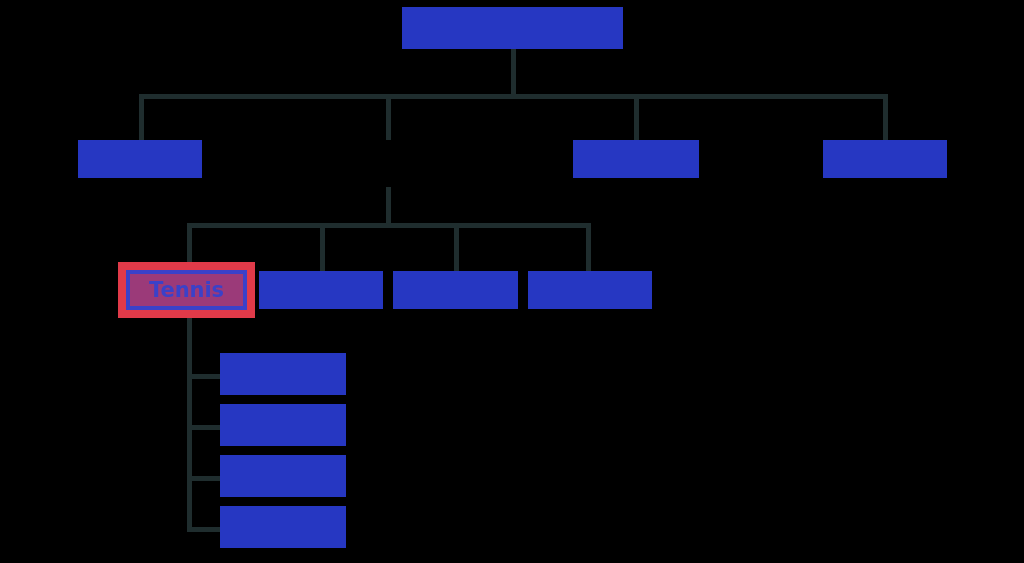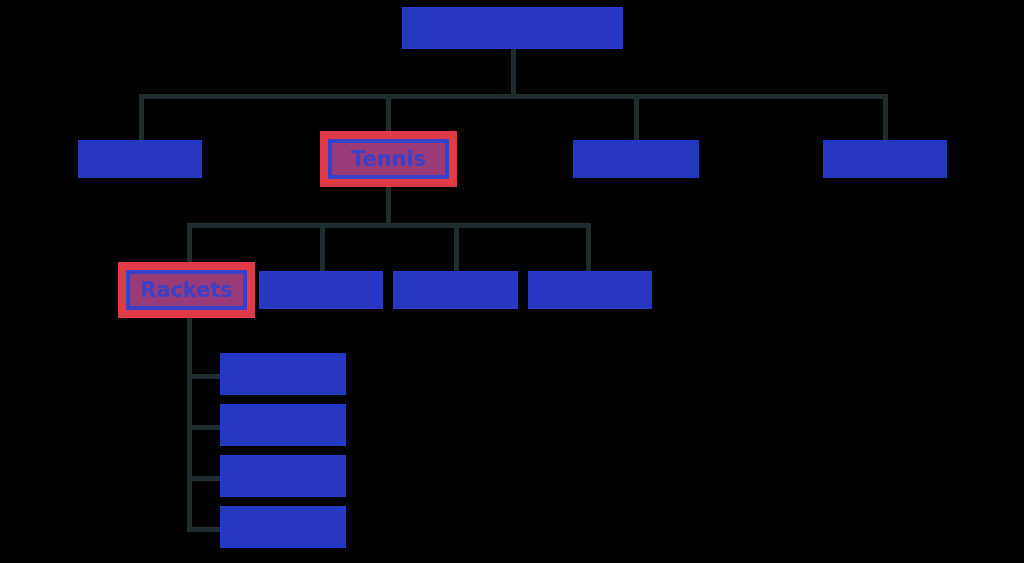--- a/index.html
+++ b/index.html
@@ -70,44 +70,39 @@
   <div class="line line-h" style="left:139px; top:94px; width:748px;"></div>
 
   <div class="line line-v" style="left:139px; top:94px; height:46px;"></div>
   <div class="line line-v" style="left:386px; top:94px; height:46px;"></div>
   <div class="line line-v" style="left:634px; top:94px; height:46px;"></div>
   <div class="line line-v" style="left:883px; top:94px; height:46px;"></div>
 
   <div class="node" style="left:78px; top:140px; width:124px; height:38px;"></div>
   <span class="node-label" style="position:absolute; left:78px; top:150px; width:124px; text-align:center;"></span>
 
-  <div class="node-hl" style="left:320px; top:131px; width:137px; height:56px;">
-    <div class="node-hl-inner">
-      <span class="node-label">Tennis</span>
-    </div>
-  </div>
 
   <div class="node" style="left:573px; top:140px; width:126px; height:38px;"></div>
   <span class="node-label" style="position:absolute; left:573px; top:150px; width:126px; text-align:center;"></span>
 
   <div class="node" style="left:823px; top:140px; width:124px; height:38px;"></div>
   <span class="node-label" style="position:absolute; left:823px; top:150px; width:124px; text-align:center;"></span>
 
   <div class="line line-v" style="left:386px; top:187px; height:36px;"></div>
 
   <div class="line line-h" style="left:187px; top:223px; width:404px;"></div>
 
   <div class="line line-v" style="left:187px; top:223px; height:48px;"></div>
   <div class="line line-v" style="left:320px; top:223px; height:48px;"></div>
   <div class="line line-v" style="left:454px; top:223px; height:48px;"></div>
   <div class="line line-v" style="left:586px; top:223px; height:48px;"></div>
 
   <div class="node-hl" style="left:118px; top:262px; width:137px; height:56px;">
     <div class="node-hl-inner">
-      <span class="node-label">Rackets</span>
+      <span class="node-label">Tennis</span>
     </div>
   </div>
 
   <div class="node" style="left:259px; top:271px; width:124px; height:38px;"></div>
   <span class="node-label" style="position:absolute; left:259px; top:281px; width:124px; text-align:center;"></span>
 
   <div class="node" style="left:393px; top:271px; width:125px; height:38px;"></div>
   <span class="node-label" style="position:absolute; left:393px; top:281px; width:125px; text-align:center;"></span>
 
   <div class="node" style="left:528px; top:271px; width:124px; height:38px;"></div>

